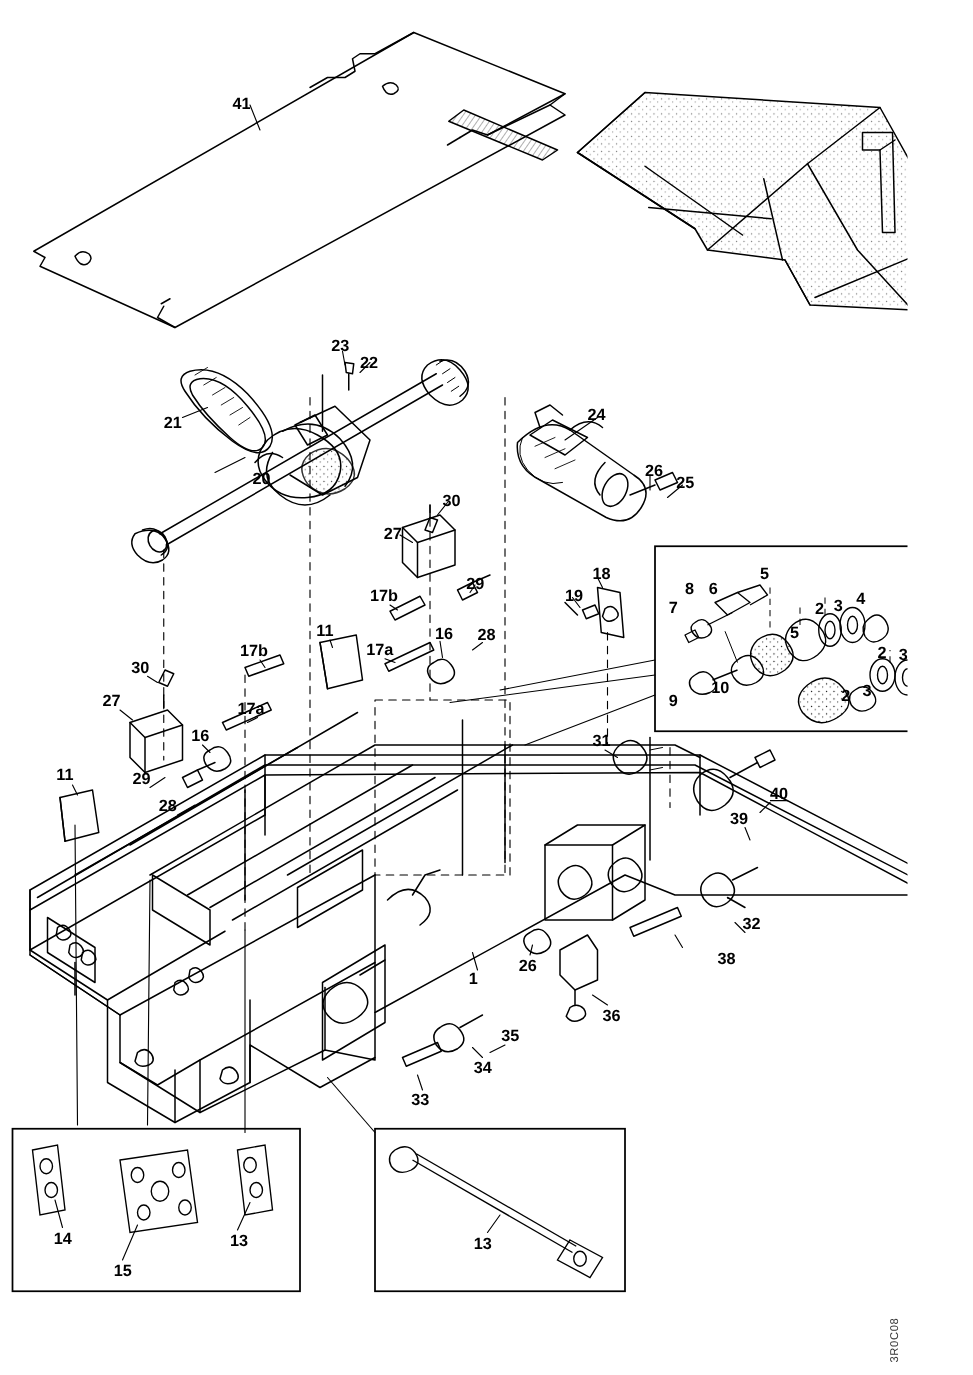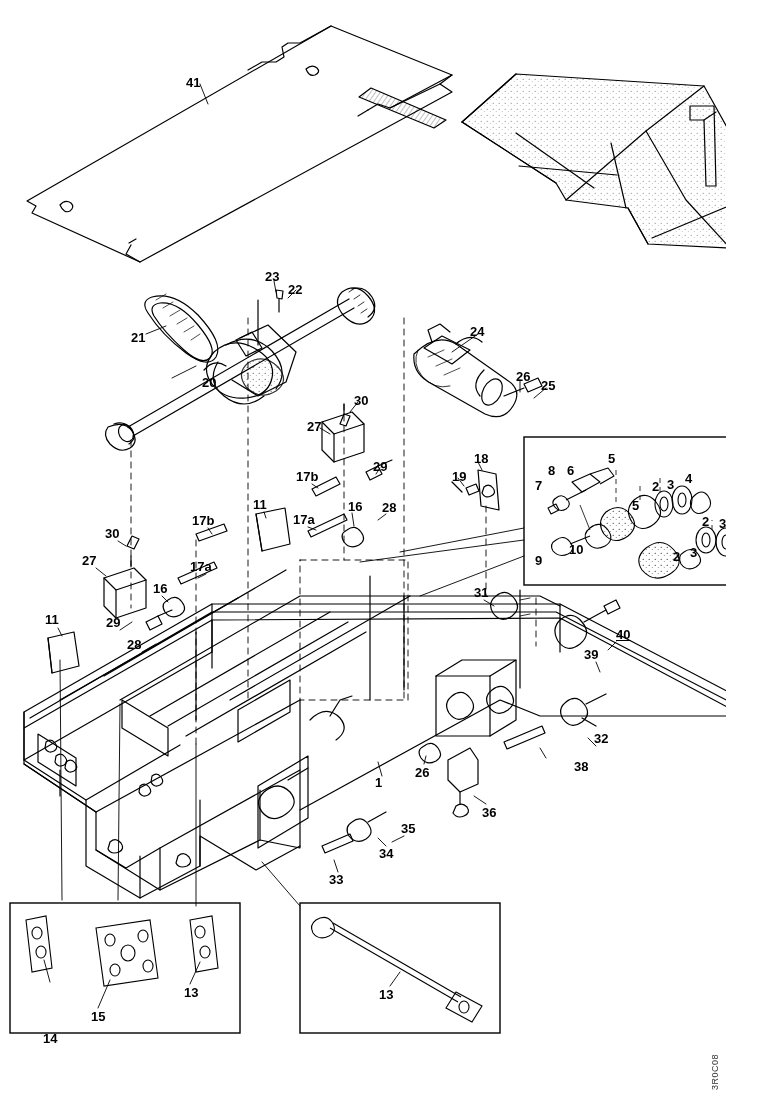--- a/index.html
+++ b/index.html
@@ -361,21 +361,21 @@
   <div class="lbl" style="left:616px;top:628px;text-decoration:underline;">40</div>
   <div class="lbl" style="left:584px;top:648px;">39</div>
   <div class="lbl" style="left:594px;top:732px;">32</div>
   <div class="lbl" style="left:537px;top:760px;margin-left:37px;">38</div>
   <div class="lbl" style="left:415px;top:766px;">26</div>
   <div class="lbl" style="left:482px;top:806px;">36</div>
   <div class="lbl" style="left:401px;top:822px;">35</div>
   <div class="lbl" style="left:379px;top:847px;">34</div>
   <div class="lbl" style="left:329px;top:873px;">33</div>
   <div class="lbl" style="left:375px;top:776px;">1</div>
-  <div class="lbl" style="left:43px;top:1032px;">14</div>
+  <div class="lbl" style="left:43px;top:984px;">14</div>
   <div class="lbl" style="left:91px;top:1010px;">15</div>
   <div class="lbl" style="left:184px;top:986px;">13</div>
   <div class="lbl" style="left:379px;top:988px;">13</div>
 
   <div class="lbl" style="left:535px;top:479px;">7</div>
   <div class="lbl" style="left:548px;top:464px;">8</div>
   <div class="lbl" style="left:567px;top:464px;">6</div>
   <div class="lbl" style="left:608px;top:452px;">5</div>
   <div class="lbl" style="left:535px;top:554px;">9</div>
   <div class="lbl" style="left:569px;top:543px;">10</div>

